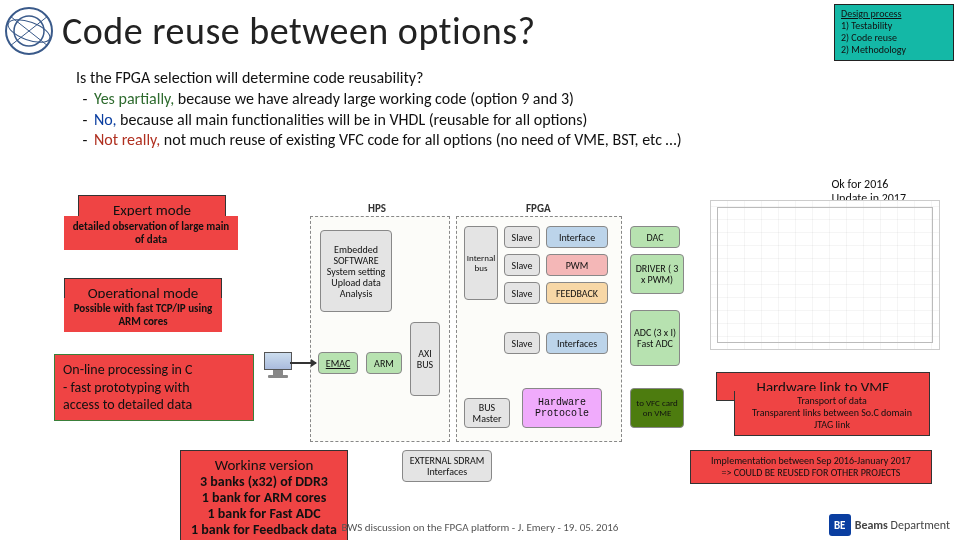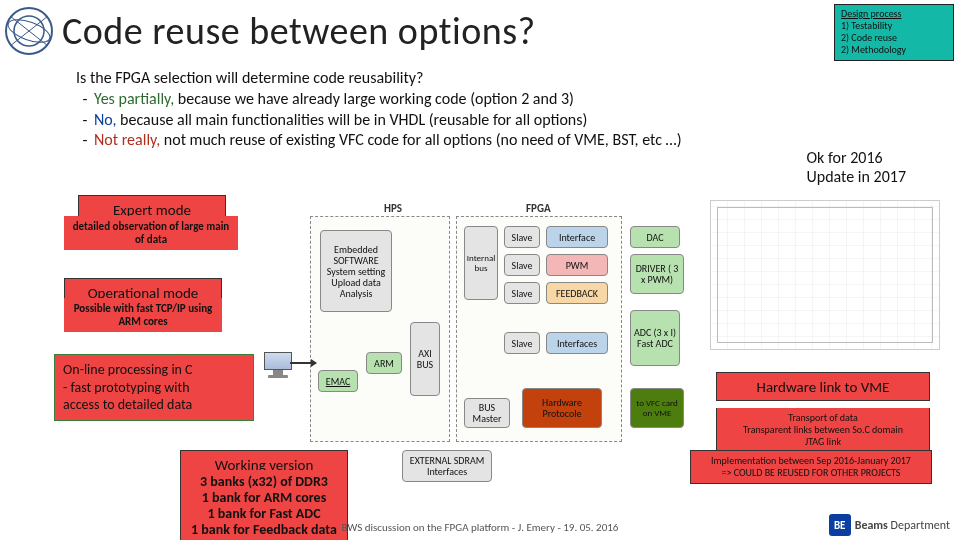--- a/index.html
+++ b/index.html
@@ -14,60 +14,60 @@
   .dp-box { position: absolute; top: 4px; right: 6px; background: #14b8a6; border: 1px solid #222; padding: 3px 6px 4px 6px; font-size: 10px; line-height: 1.2; width: 120px; }
   .dp-title { text-decoration: underline; font-weight: 400; }
 
   .body-text { position: absolute; top: 68px; left: 76px; font-size: 16px; line-height: 1.3; }
   .body-text .indent { display: flex; }
   .body-text .dash { width: 18px; text-align: center; }
   .ans1 { color: #2e6b2e; }
   .ans2 { color: #0a3ea0; }
   .ans3 { color: #b03020; }
 
-  .ok2016 { position: absolute; top: 148px; right: 54px; font-size: 16px; text-align: left; margin-left: 46px; }
+  .ok2016 { position: absolute; top: 177px; right: 54px; font-size: 12px; text-align: left; margin-left: 46px; }
 
   .box { position: absolute; border: 1px solid #333; background: #ef4444; padding: 4px 6px; text-align: center; }
   .box-title { font-size: 15px; }
   .box-sub-normal { font-size: 10px; font-weight: 400; line-height: 1.2; }
 
   .expert-box     { top: 195px; left: 78px; width: 148px; }
   .expert-sub     { top: 216px; left: 64px; width: 174px; border: none; font-weight: 600; font-size: 11px; }
 
   .op-box         { top: 278px; left: 64px; width: 158px; }
   .op-sub         { top: 298px; left: 64px; width: 158px; border: none; font-weight: 600; font-size: 11px; }
 
   .online-box     { top: 354px; left: 54px; width: 200px; border: 1.5px solid #3a7f3a; font-size: 14px; text-align: left; line-height: 1.25; padding: 6px 8px; }
 
   .working-box    { top: 450px; left: 180px; width: 168px; }
   .working-sub    { top: 470px; left: 180px; width: 168px; border: 1px solid #333; border-top: none; font-weight: 600; font-size: 14px; line-height: 1.15; padding-bottom: 4px;}
 
   .hw-vme         { top: 372px; right: 30px; width: 214px; }
-  .hw-vme-sub     { top: 408px; right: 30px; width: 214px; border: 1px solid #333; border-top: none; font-size: 10px; padding-bottom: 4px; }
+  .hw-vme-sub     { top: 391px; right: 30px; width: 196px; border: 1px solid #333; border-top: none; font-size: 10px; padding-bottom: 4px; }
 
   .impl-box       { top: 450px; right: 28px; width: 242px; font-size: 10px; line-height: 1.2; }
 
   .footer { position: absolute; bottom: 6px; left: 0; right: 0; text-align: center; font-size: 11px; color: #555; }
 
   .beams { position: absolute; bottom: 4px; right: 10px; display: flex; align-items: center; gap: 4px; }
   .beams-badge { width: 22px; height: 22px; background: #0a3ea0; border-radius: 3px; color: #fff; font-size: 11px; font-weight: 700; display: flex; align-items: center; justify-content: center; }
   .beams-text { font-size: 12px; color: #444; }
   .beams-text .bd { font-weight: 700; }
 
   
   .diagram { position: absolute; top: 202px; left: 290px; width: 400px; height: 280px; }
   .dia-label { position: absolute; font-size: 11px; font-weight: 600; text-align: center; color: #333; }
   .panel { position: absolute; border: 1px dashed #888; background: #fcfcf9; }
   .blk { position: absolute; border: 1px solid #888; border-radius: 4px; font-size: 10px; display: flex; align-items: center; justify-content: center; text-align: center; padding: 2px; line-height: 1.1; }
   .b-gray  { background: #e4e4e4; }
   .b-green { background: #b7e2b0; }
   .b-blue  { background: #bcd4ea; }
   .b-red   { background: #f4b7b7; }
   .b-orange{ background: #f7d7a6; }
-  .b-cyan  { background: #c2410c; }
+  .b-cyan  { background: #f0abfc; font-family: Liberation Mono, monospace; }
 
   .pc-icon { position: absolute; top: 150px; left: -30px; width: 36px; height: 30px; }
   .pc-icon .screen { width: 28px; height: 18px; border: 1px solid #555; background: linear-gradient(#cde, #abd); margin: 0 auto; }
   .pc-icon .stand { width: 10px; height: 5px; background: #888; margin: 0 auto; }
   .pc-icon .base  { width: 20px; height: 3px; background: #888; margin: 0 auto; border-radius: 1px; }
 
   
   .schematic { position: absolute; top: 200px; right: 20px; width: 230px; height: 150px; border: 0.5px solid #ccc; background:
      repeating-linear-gradient(0deg, transparent 0 12px, rgba(0,0,0,0.04) 12px 13px),
      repeating-linear-gradient(90deg, transparent 0 16px, rgba(0,0,0,0.04) 16px 17px),
@@ -99,21 +99,21 @@
   <div class="dp-title">Design process</div>
   <div>1) Testability</div>
   <div>2) Code reuse</div>
   <div>2) Methodology</div>
 </div>
 
 <div class="body-text">
   <div>Is the FPGA selection will determine code reusability?</div>
   <div class="indent">
         <span class="dash">-</span>
-        <div><span class="ans1"><span>Yes partially,</span></span><span> because we have already large working code (option 2 and 3)</span></div>
+        <div><span class="ans1"><span>Yes partially,</span></span><span> because we have already large working code (option 9 and 3)</span></div>
       </div>
   <div class="indent">
         <span class="dash">-</span>
         <div><span class="ans2"><span>No,</span></span><span> because all main functionalities will be in VHDL (reusable for all options)</span></div>
       </div>
   <div class="indent">
         <span class="dash">-</span>
         <div><span class="ans3"><span>Not really,</span></span><span> not much reuse of existing VFC code for all options (no need of VME, BST, etc …)</span></div>
       </div>
 </div>
@@ -157,28 +157,28 @@
 
 <div class="schematic"></div>
 
 <div class="diagram">
   <div class="pc-icon">
     <div class="screen"></div>
         <div class="stand"></div>
         <div class="base"></div>
   </div>
 
-  <div class="dia-label" style="top:0; left:78px;margin-left:16px;">HPS</div>
+  <div class="dia-label" style="top:0; left:78px;">HPS</div>
   <div class="dia-label" style="top:0; left:236px;">FPGA</div>
 
   <div class="panel" style="top:14px; left:20px; width:140px; height:226px;"></div>
   <div class="panel" style="top:14px; left:166px; width:166px; height:226px;"></div>
 
   <div class="blk b-gray" style="top:28px; left:30px; width:72px; height:82px;">Embedded SOFTWARE System setting Upload data Analysis</div>
-  <div class="blk b-green" style="top:168px; left:28px; width:40px; height:22px;text-decoration:underline;">EMAC</div>
+  <div class="blk b-green" style="top:150px; left:28px; width:40px; height:22px;text-decoration:underline;">EMAC</div>
   <div class="blk b-green" style="top:150px; left:76px; width:36px; height:22px;">ARM</div>
   <div class="blk b-gray" style="top:120px; left:120px; width:30px; height:74px;">AXI BUS</div>
 
   <div class="arrow-right" style="top:160px; left:0px;"></div>
 
   <div class="blk b-gray" style="top:24px; left:174px; width:34px; height:74px; font-size:9px;">Internal bus</div>
   <div class="blk b-gray" style="top:24px;  left:214px; width:36px; height:22px;">Slave</div>
   <div class="blk b-gray" style="top:52px;  left:214px; width:36px; height:22px;">Slave</div>
   <div class="blk b-gray" style="top:80px;  left:214px; width:36px; height:22px;">Slave</div>
   <div class="blk b-gray" style="top:130px; left:214px; width:36px; height:22px;">Slave</div>

